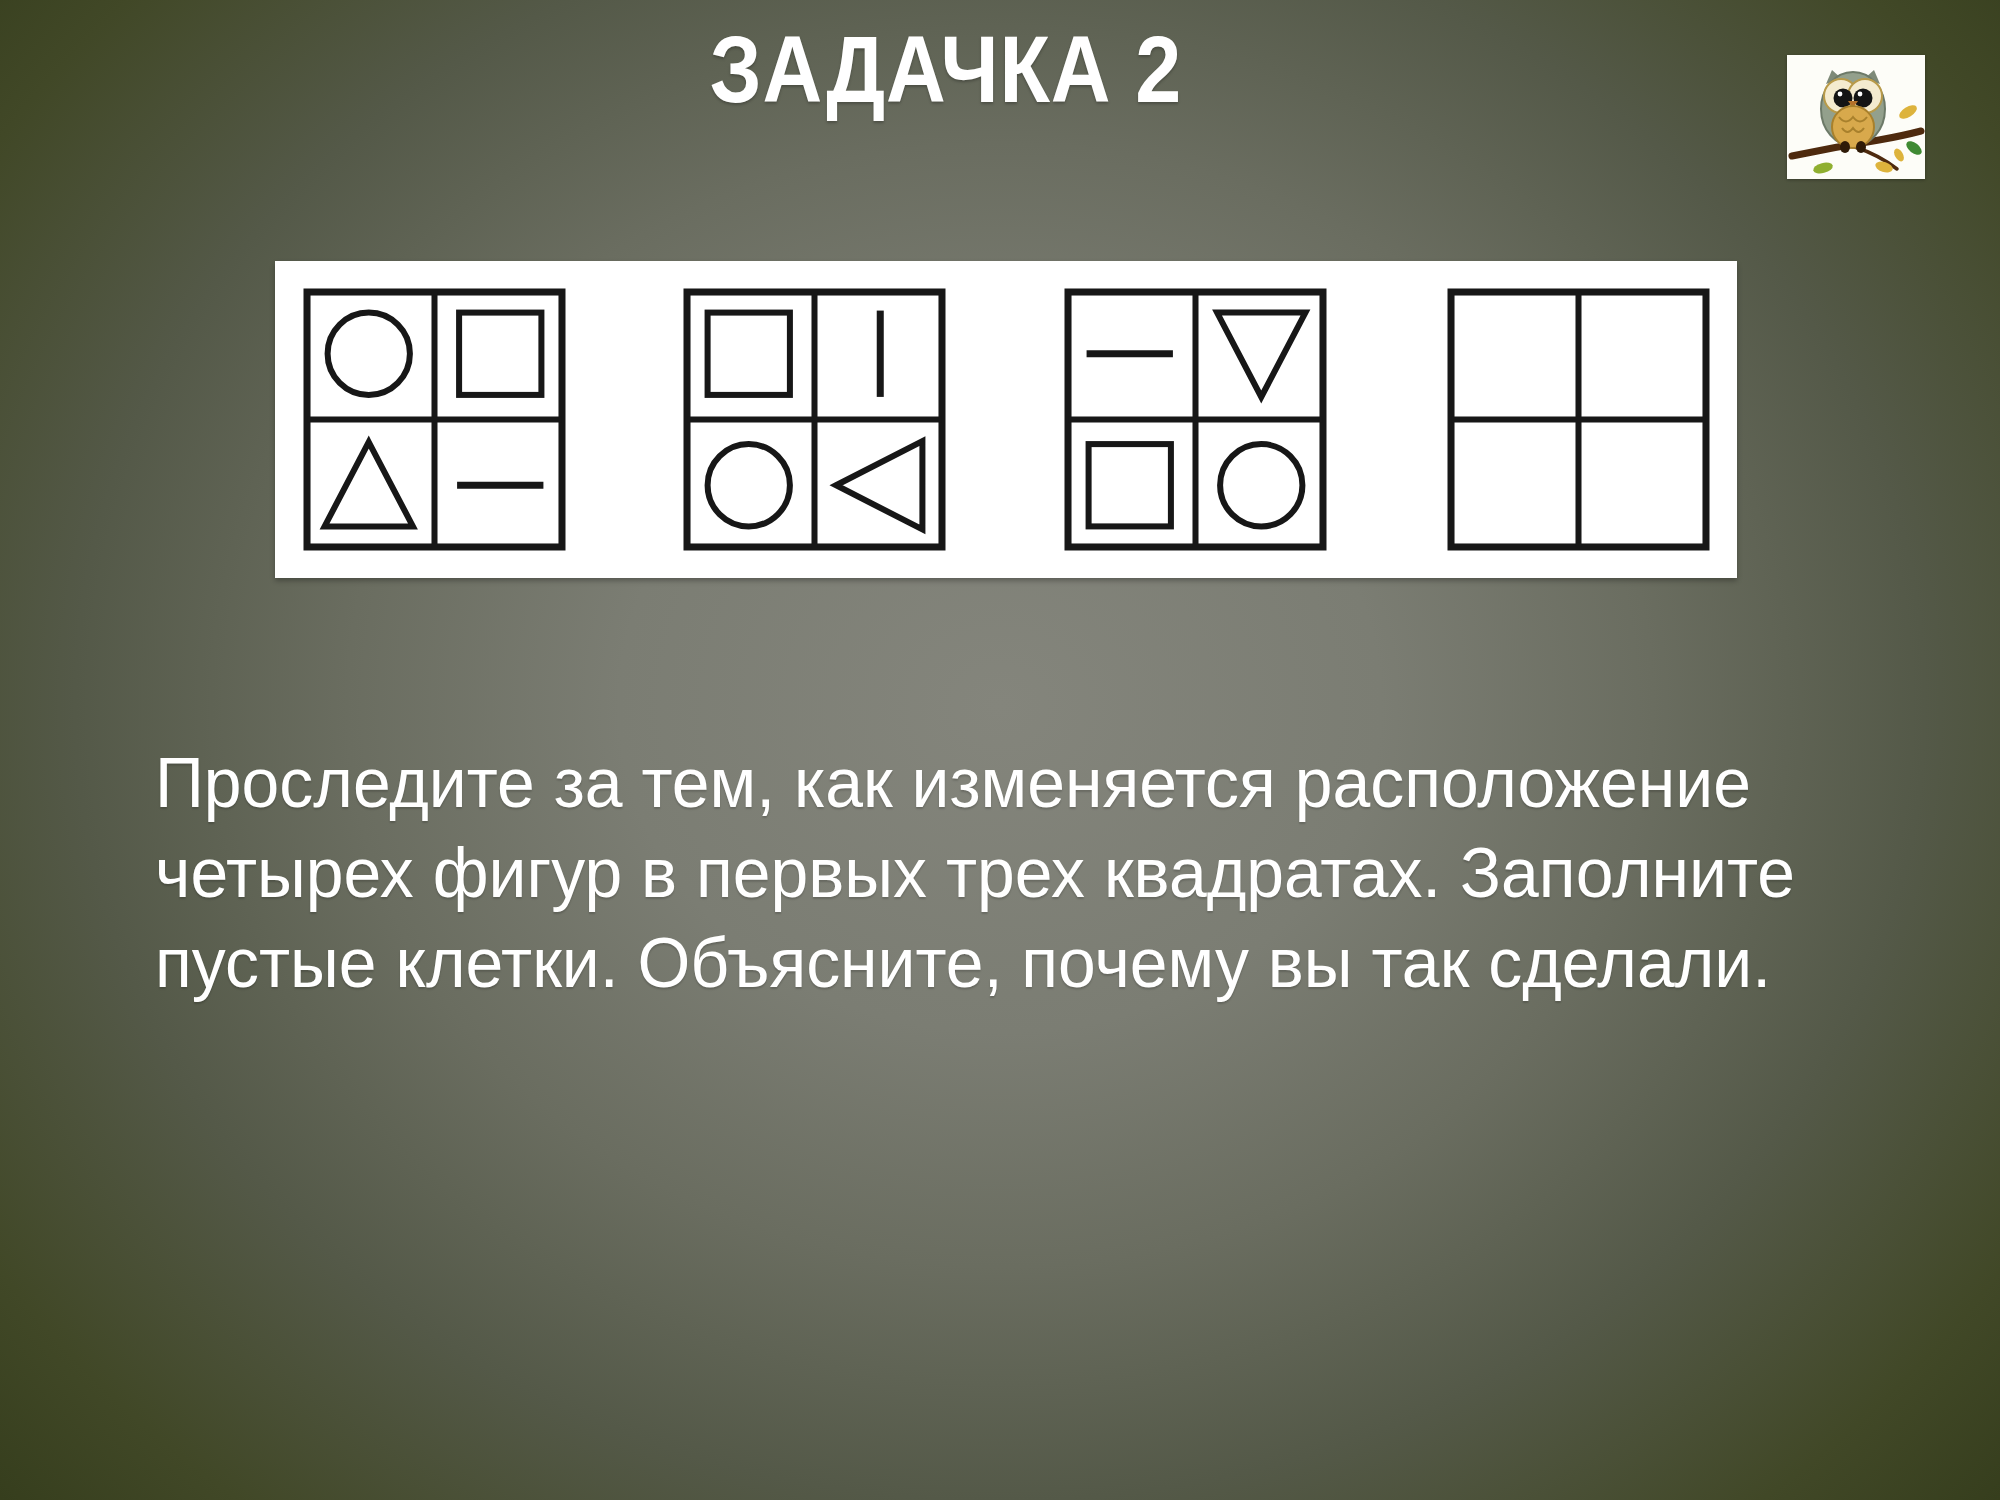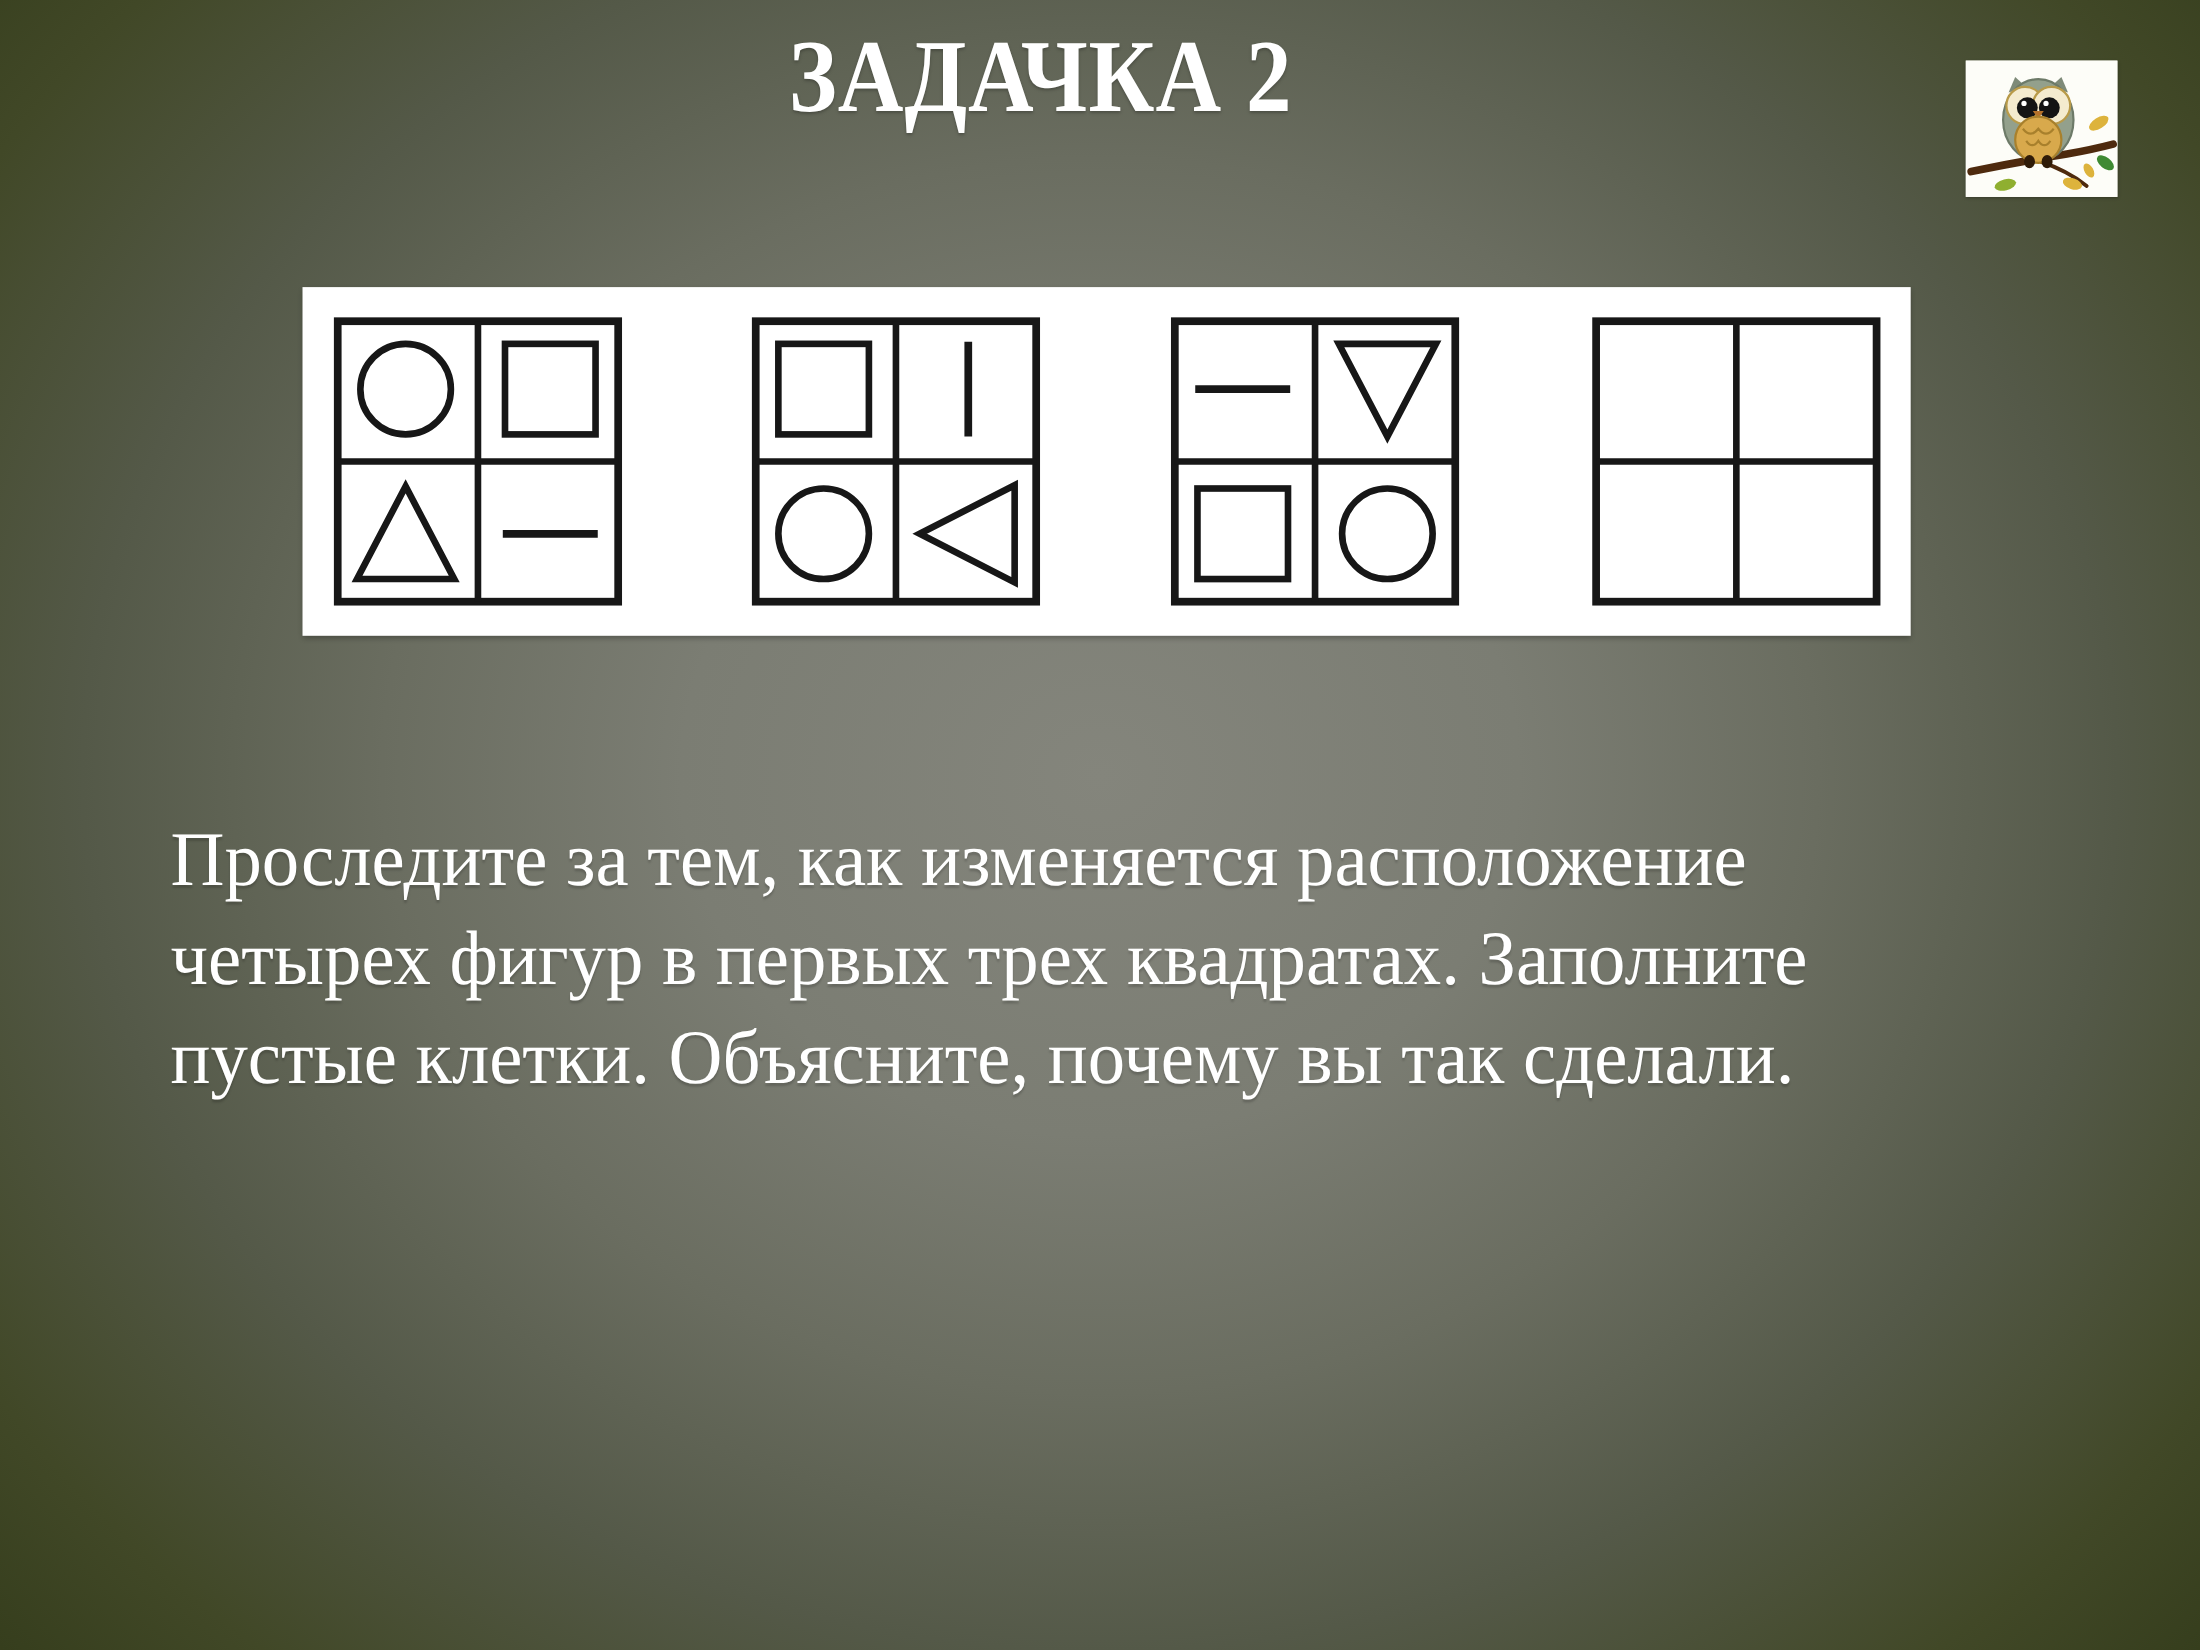--- a/index.html
+++ b/index.html
@@ -5,21 +5,21 @@
   html, body {
     margin: 0;
     padding: 0;
     background: #222;
   }
   .slide {
     position: relative;
     width: 2000px;
     height: 1500px;
     overflow: hidden;
-    font-family: Liberation Serif, serif;
+    font-family: Liberation Sans, sans-serif;
     background:
       radial-gradient(ellipse 68% 78% at 50% 47%,
         #84857c 0%,
         #7b7d73 28%,
         #6a6d60 48%,
         #545948 68%,
         #414827 88%,
         #363e1d 100%);
   }
   .slide-title {

